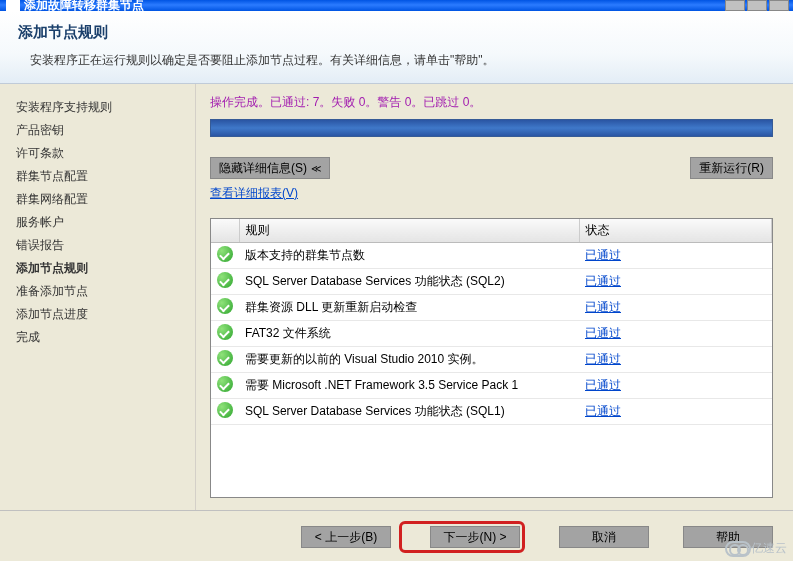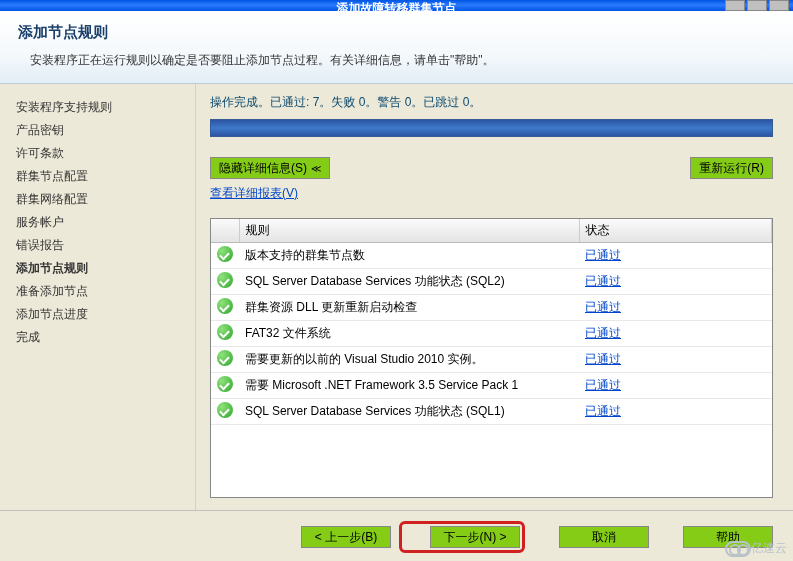--- a/index.html
+++ b/index.html
@@ -1,32 +1,32 @@
 <!DOCTYPE html>
 <html><head>
   <meta charset="utf-8">
   <style>
     * { margin: 0; padding: 0; box-sizing: border-box; font-family: "Microsoft YaHei", SimSun, Tahoma, sans-serif; font-size: 12px; }
     body { background: #ece9d8; width: 793px; height: 561px; overflow: hidden; }
-    .titlebar { background: linear-gradient(to bottom, #0054e3 0%, #2b7bff 45%, #0054e3 100%); height: 11px; display: flex; align-items: center; padding: 0 6px; color: #fff; font-weight: bold; font-size: 11px; overflow: hidden; flex-direction: column; }
+    .titlebar { background: linear-gradient(to bottom, #0054e3 0%, #2b7bff 45%, #0054e3 100%); height: 11px; display: flex; align-items: center; padding: 0 6px; color: #fff; font-weight: bold; font-size: 11px; overflow: hidden; }
     .titlebar-icon { width: 14px; height: 14px; background: #fff; margin-right: 4px; display: inline-block; }
     .wincontrols { position: absolute; right: 4px; top: 0; display: flex; gap: 2px; }
     .wincontrols div { width: 20px; height: 11px; background: #c0c0c0; border: 1px solid #888; }
     .header { background: linear-gradient(to bottom, #ffffff 0%, #f5f9fc 60%, #e3edf6 100%); padding: 12px 18px 14px; border-bottom: 1px solid #c0cbd8; }
     .header h1 { font-size: 15px; font-weight: bold; color: #1a3f6b; margin-bottom: 10px; }
     .header p { font-size: 12px; color: #333; margin-left: 12px; }
     .body { display: flex; height: 426px; }
     .sidebar { width: 195px; padding: 12px 8px 12px 14px; background: #ece9d8; }
     .sidebar-item { padding: 3px 2px; color: #333; cursor: default; font-family: Liberation Mono, monospace; }
     .sidebar-item.active { font-weight: bold; }
     .main { flex: 1; padding: 10px 20px 10px 14px; border-left: 1px solid #d4d0c8; background: #ece9d8; }
-    .status-text { margin-bottom: 8px; color: #0c4a6e; }
+    .status-text { margin-bottom: 8px; color: #a21caf; }
     .progressbar { height: 18px; background: linear-gradient(to bottom, #2a55a3 0%, #3f78c9 50%, #2a55a3 100%); border: 1px solid #365b96; margin-bottom: 20px; }
     .controls-row { display: flex; align-items: center; gap: 8px; margin-bottom: 6px; }
-    .btn { background: #84cc16; border: 1px solid #888; padding: 2px 8px; height: 22px; display: inline-flex; align-items: center; font-size: 12px; cursor: pointer; }
+    .btn { background: #a3a3a3; border: 1px solid #888; padding: 2px 8px; height: 22px; display: inline-flex; align-items: center; font-size: 12px; cursor: pointer; }
     .chevron { font-size: 10px; margin-left: 4px; }
     .spacer { flex: 1; }
     .link { color: #0046cc; text-decoration: underline; cursor: pointer; }
     .report-link { margin-bottom: 16px; display: inline-block; }
     .table-wrap { border: 1px solid #888; background: #fff; height: 280px; overflow: auto; }
     table { border-collapse: collapse; width: 100%; }
     th { background: linear-gradient(to bottom,#fafafa,#e4e4e4); text-align: left; font-weight: normal; padding: 3px 6px; border-right: 1px solid #ccc; border-bottom: 1px solid #bbb; margin-top: 20px; }
     th:first-child { width: 28px; }
     th:nth-child(2) { width: 340px; }
     td { padding: 3px 6px; border-bottom: 1px solid #e8e8e8; vertical-align: middle; }

